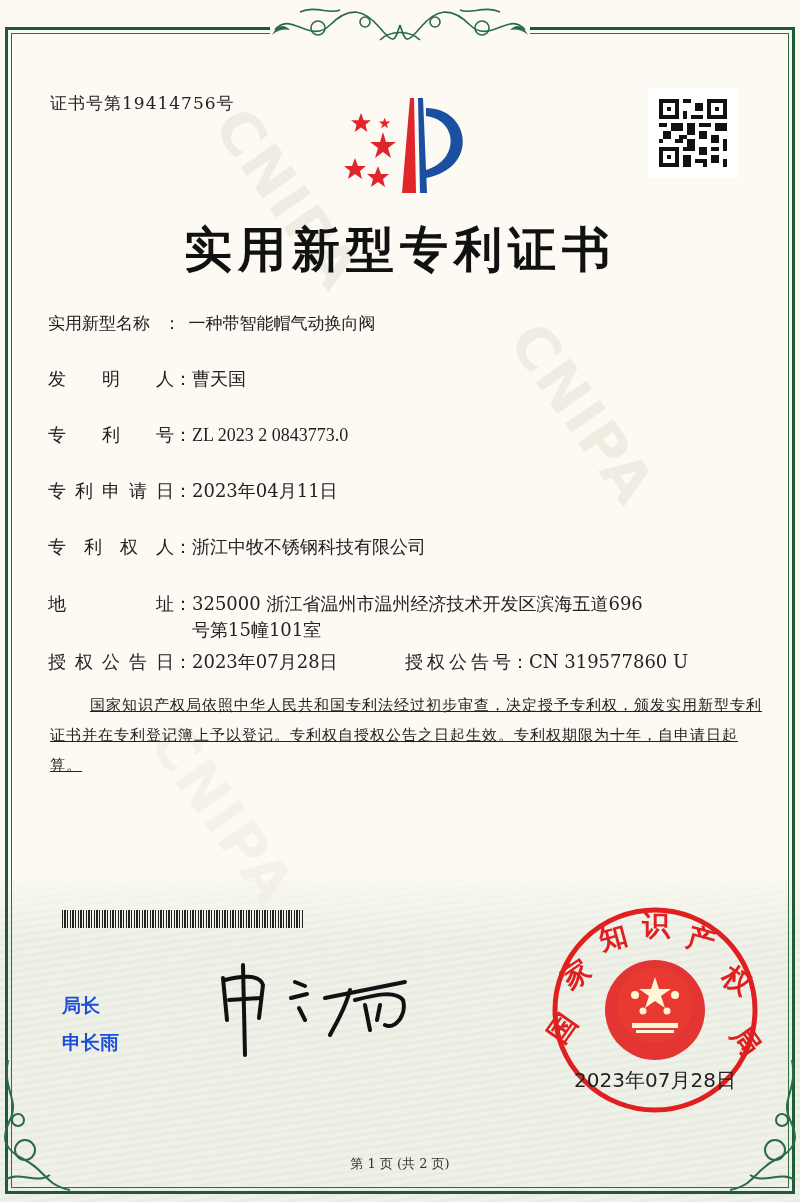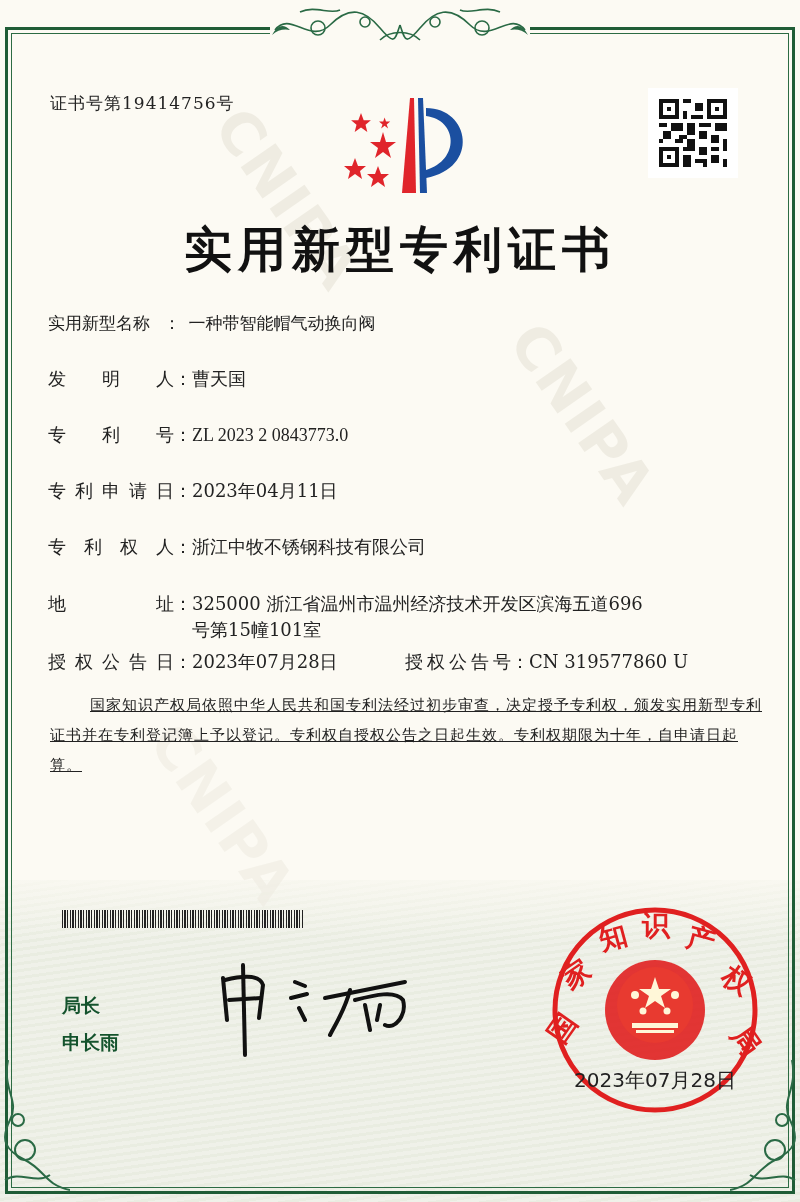--- a/index.html
+++ b/index.html
@@ -19,21 +19,21 @@
     color:#efece2; transform:rotate(55deg); letter-spacing:2px; }
   .cert-no { position:absolute; left:50px; top:92px; font-size:17px; letter-spacing:1px; }
   .logo { position:absolute; left:330px; top:88px; width:160px; height:110px; }
   .qr { position:absolute; left:648px; top:88px; width:90px; height:90px; background:#fff; display:flex; align-items:center; justify-content:center; }
   .title { position:absolute; left:0; right:0; top:218px; text-align:center; font-size:48px; font-weight:bold; letter-spacing:6px; color:#111; }
   .field { position:absolute; left:48px; font-size:18px; white-space:nowrap; }
   .lab-spread { display:inline-flex; justify-content:space-between; width:126px; }
   .para { position:absolute; left:50px; width:712px; font-size:15px; line-height:30px; text-indent:40px; letter-spacing:1px;text-decoration:underline; }
   .barcode { position:absolute; left:62px; top:910px; width:242px; height:18px;
     background:repeating-linear-gradient(90deg, #222 0, #222 1px, transparent 1px, transparent 2px, #222 2px, #222 4px, transparent 4px, transparent 5px, #222 5px, #222 6px, transparent 6px, transparent 8px); }
-  .director { position:absolute; left:62px; font-family:"DejaVu Sans", sans-serif; font-size:19px; font-weight:bold; color:#14532d; }
+  .director { position:absolute; left:62px; font-family:"DejaVu Sans", sans-serif; font-size:19px; font-weight:bold; color:#1d4ed8; }
   .signature { position:absolute; left:215px; top:960px; width:200px; height:100px; }
   .seal { position:absolute; left:540px; top:905px; width:230px; height:210px; }
   .pageno { position:absolute; left:0; right:0; top:1155px; text-align:center; font-size:13px; color:#333; }
 </style>
 </head>
 <body>
 
 <div class="page">
   <div class="bottom-bg"></div>
   <div class="bottom-fade"></div>
@@ -248,13 +248,14 @@
       <circle cx="95" cy="90" r="4"></circle>
         <circle cx="135" cy="90" r="4"></circle>
       <circle cx="103" cy="106" r="3.5"></circle>
         <circle cx="127" cy="106" r="3.5"></circle>
       <rect x="92" y="118" width="46" height="5"></rect>
       <rect x="96" y="125" width="38" height="3"></rect>
     </g>
     <text x="115" y="182" text-anchor="middle" font-family="DejaVu Sans, sans-serif" font-size="20" fill="#222">2023年07月28日</text>
   </svg>
 
+  <div class="pageno">第 1 页 (共 2 页)</div>
 </div>
 
 </body></html>

